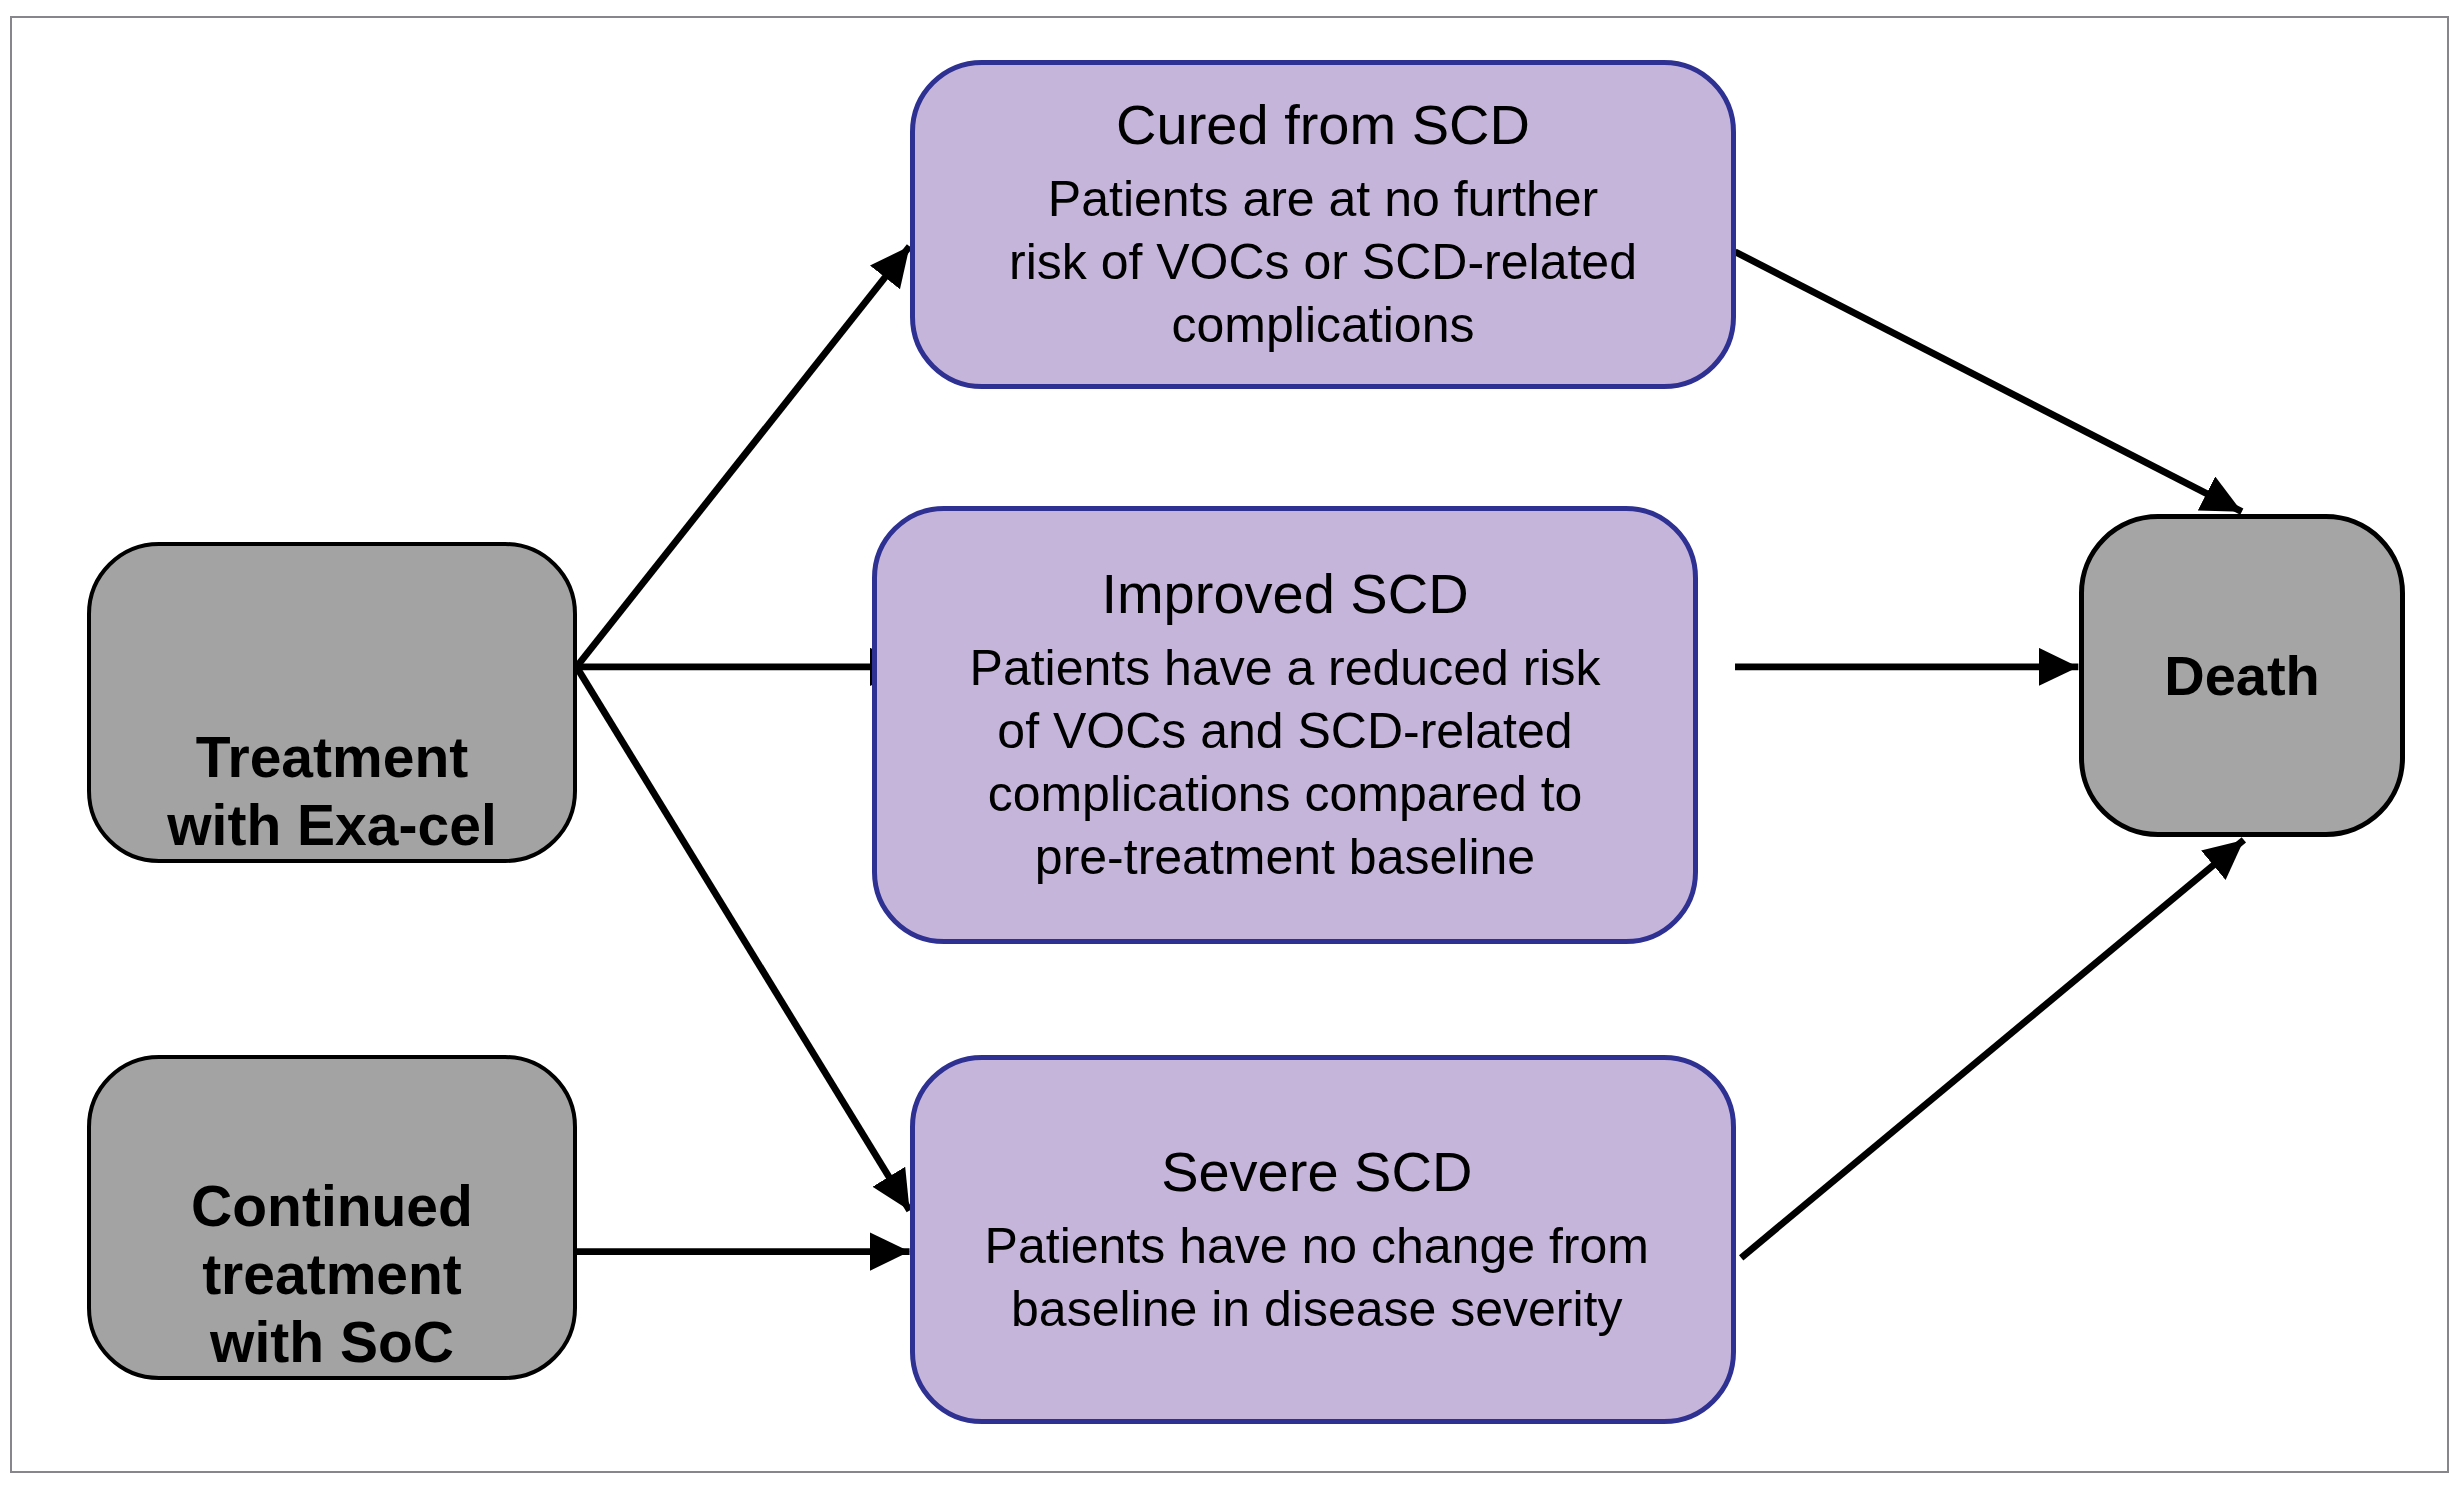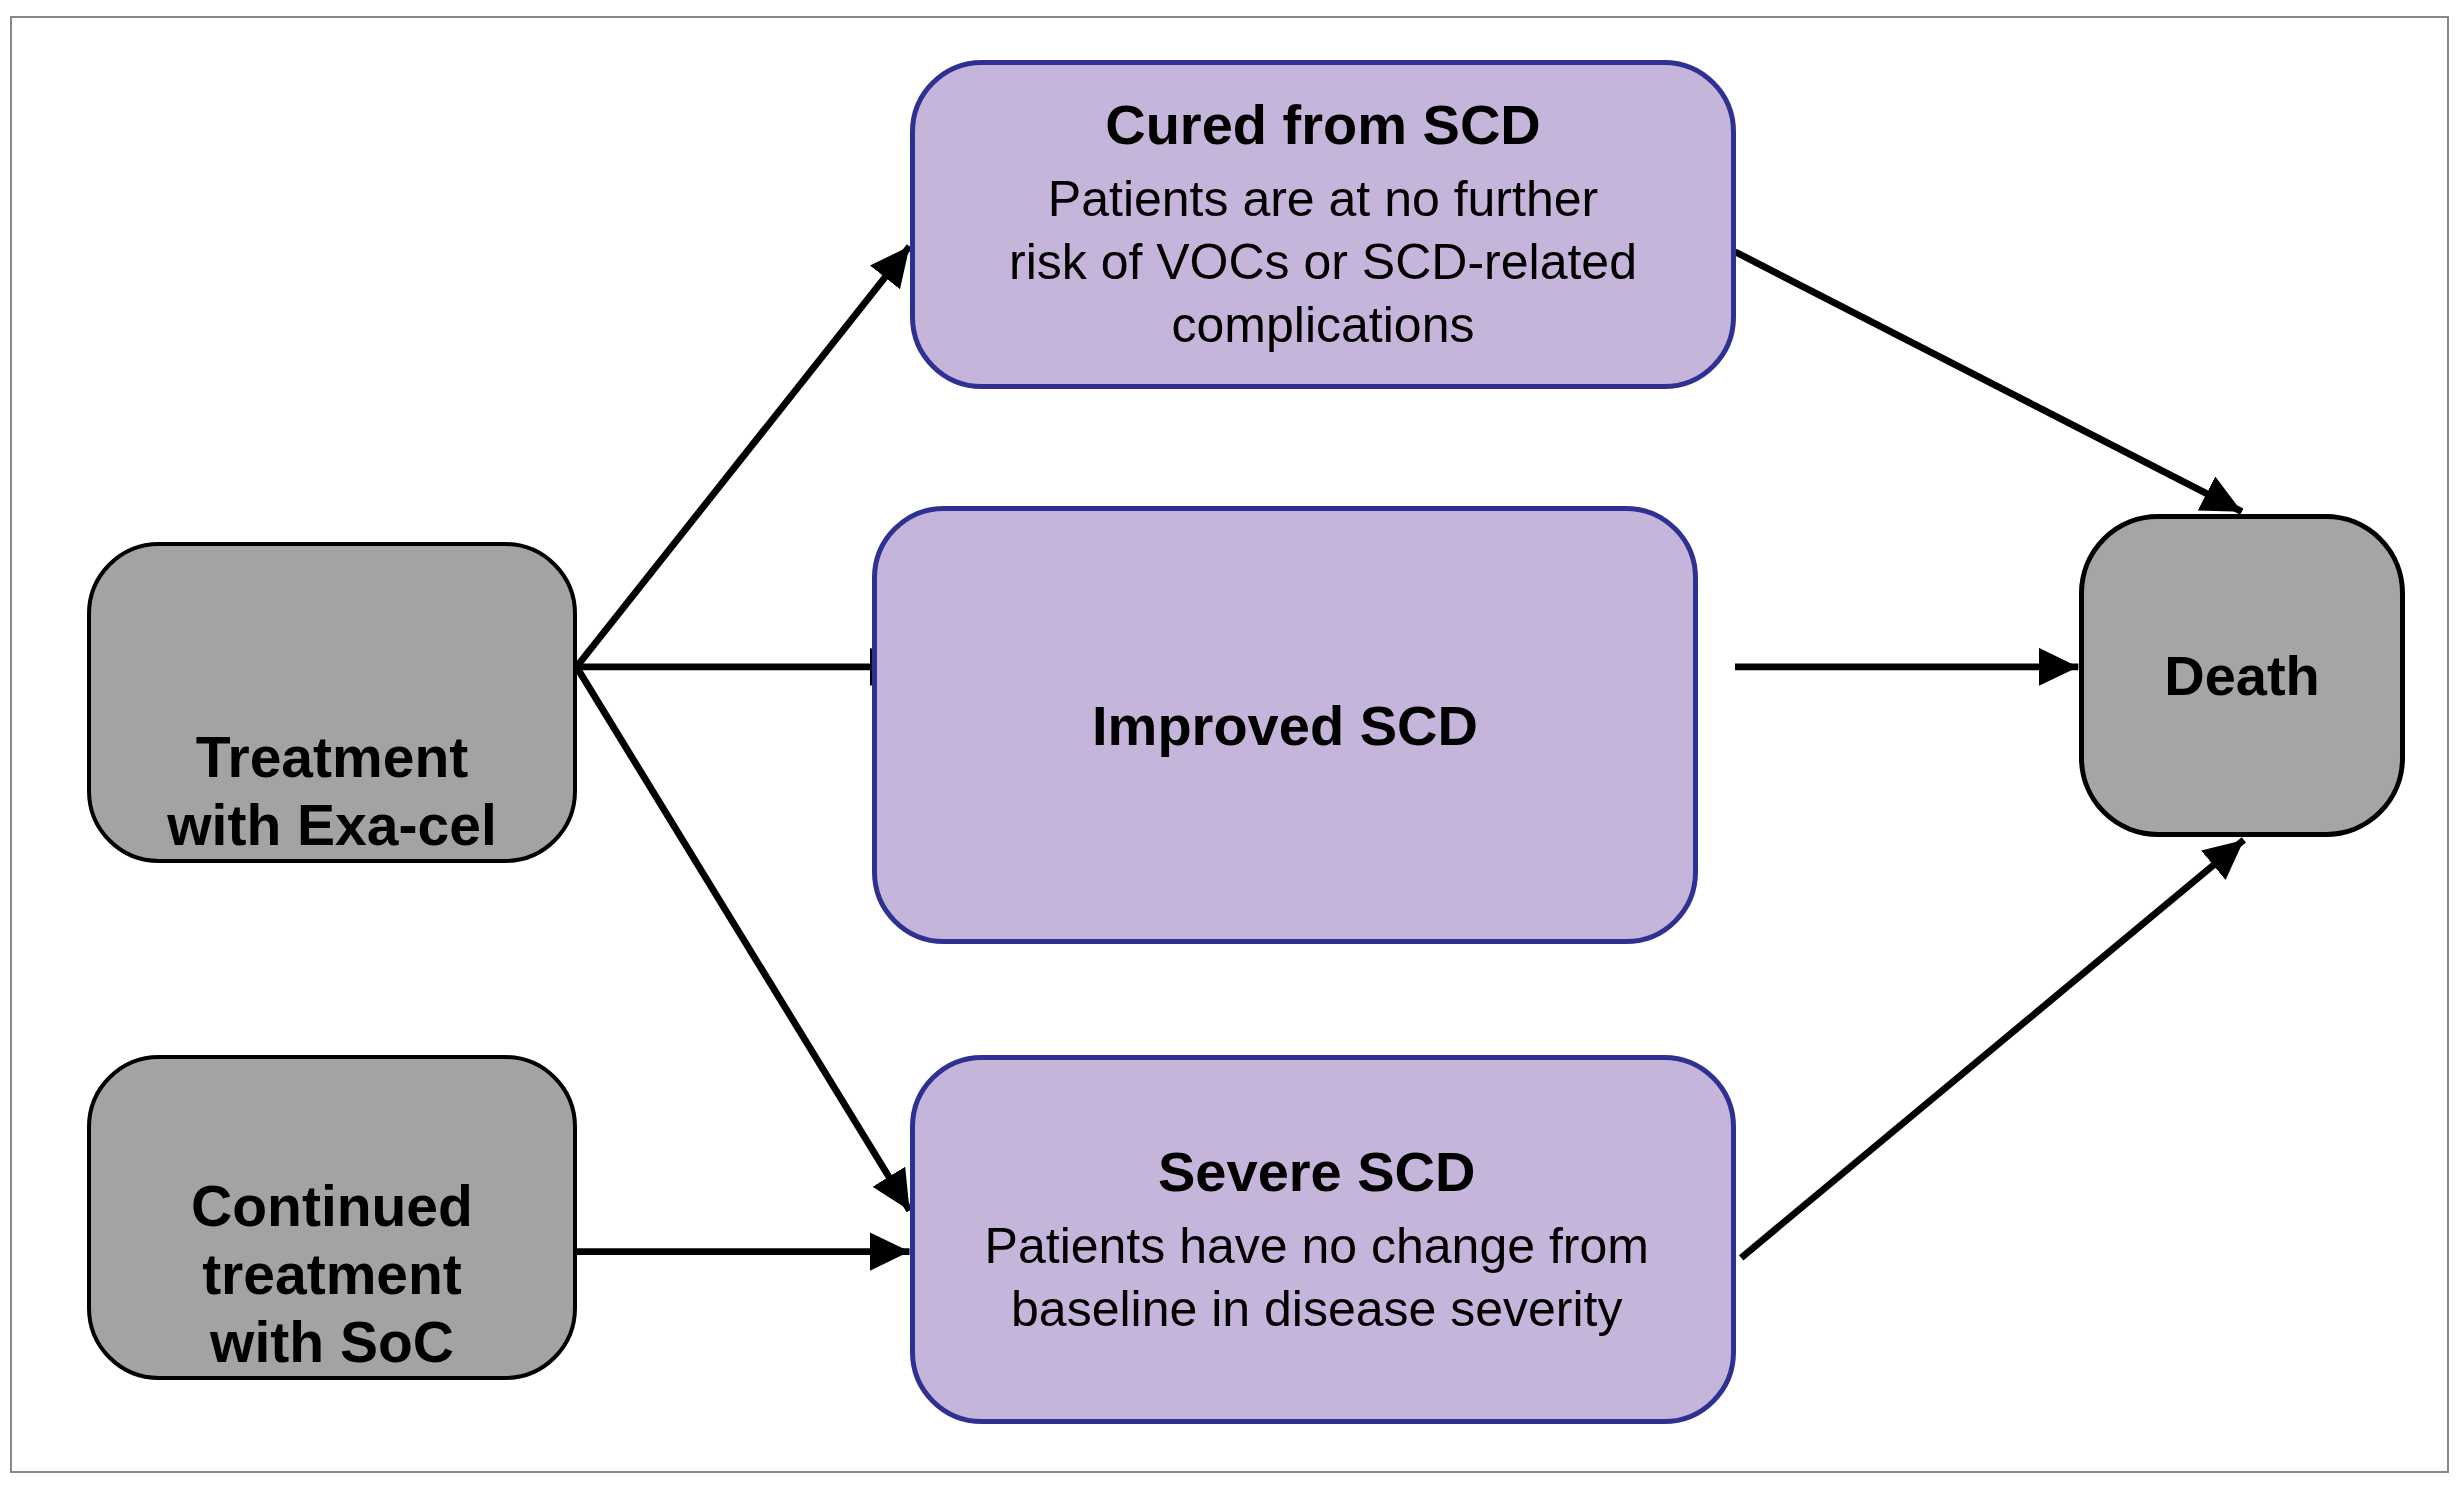--- a/index.html
+++ b/index.html
@@ -53,21 +53,21 @@
     border: 4.8px solid #000000;
     border-radius: 72px;
     justify-content: flex-end;
   }
   .death {
     background: #A5A5A5;
     border: 5.5px solid #000000;
     border-radius: 79px;
   }
   .box-title {
-    font-weight: bold;
+    font-weight: normal;
     font-size: 56px;
     line-height: 65px;
   }
   .box-desc {
     font-size: 50px;
     line-height: 63px;
     margin-top: 11px;
     white-space: pre-line;
   }
   .treatment-label {
@@ -117,20 +117,24 @@
 
   <div class="box state" style="left:910px; top:60px; width:826px; height:329px;">
     <div class="box-title">Cured from SCD</div>
     <div class="box-desc">Patients are at no further
 risk of VOCs or SCD-related
 complications</div>
   </div>
 
   <div class="box state" style="left:872px; top:506px; width:826px; height:438px;">
     <div class="box-title">Improved SCD</div>
+    <div class="box-desc">Patients have a reduced risk
+of VOCs and SCD-related
+complications compared to
+pre-treatment baseline</div>
   </div>
 
   <div class="box state" style="left:910px; top:1055px; width:826px; height:369px;padding-left:8px;">
     <div class="box-title">Severe SCD</div>
     <div class="box-desc">Patients have no change from
 baseline in disease severity</div>
   </div>
 
   <div class="box death" style="left:2079px; top:514px; width:326px; height:323px;">
     <div class="death-label">Death</div>

